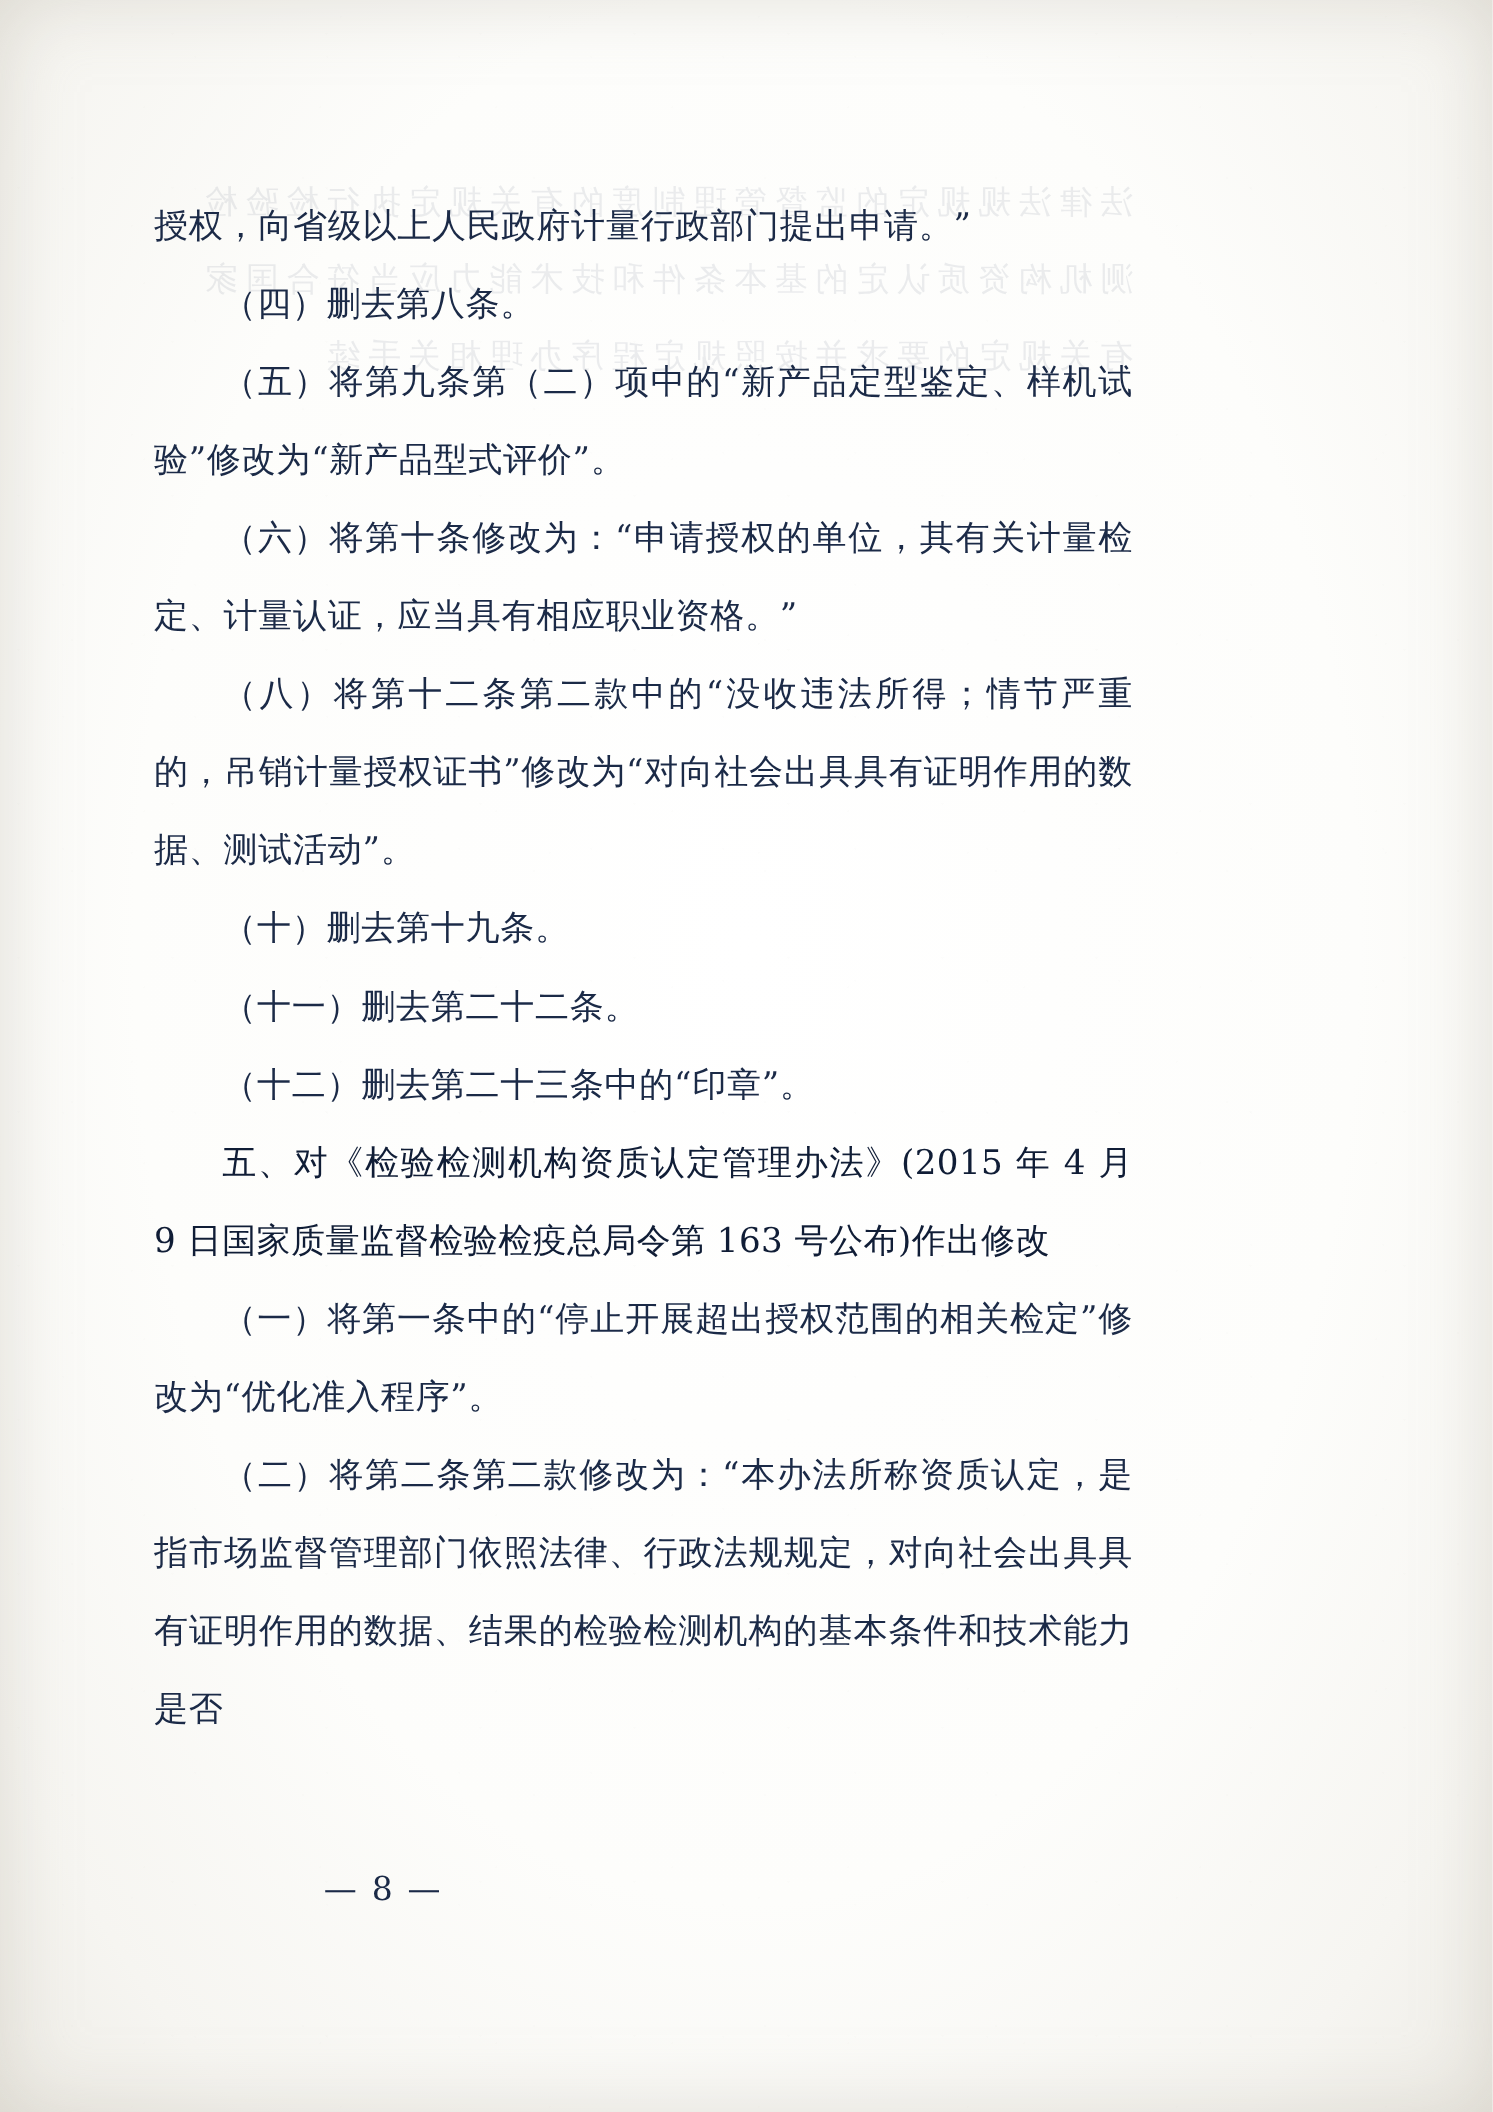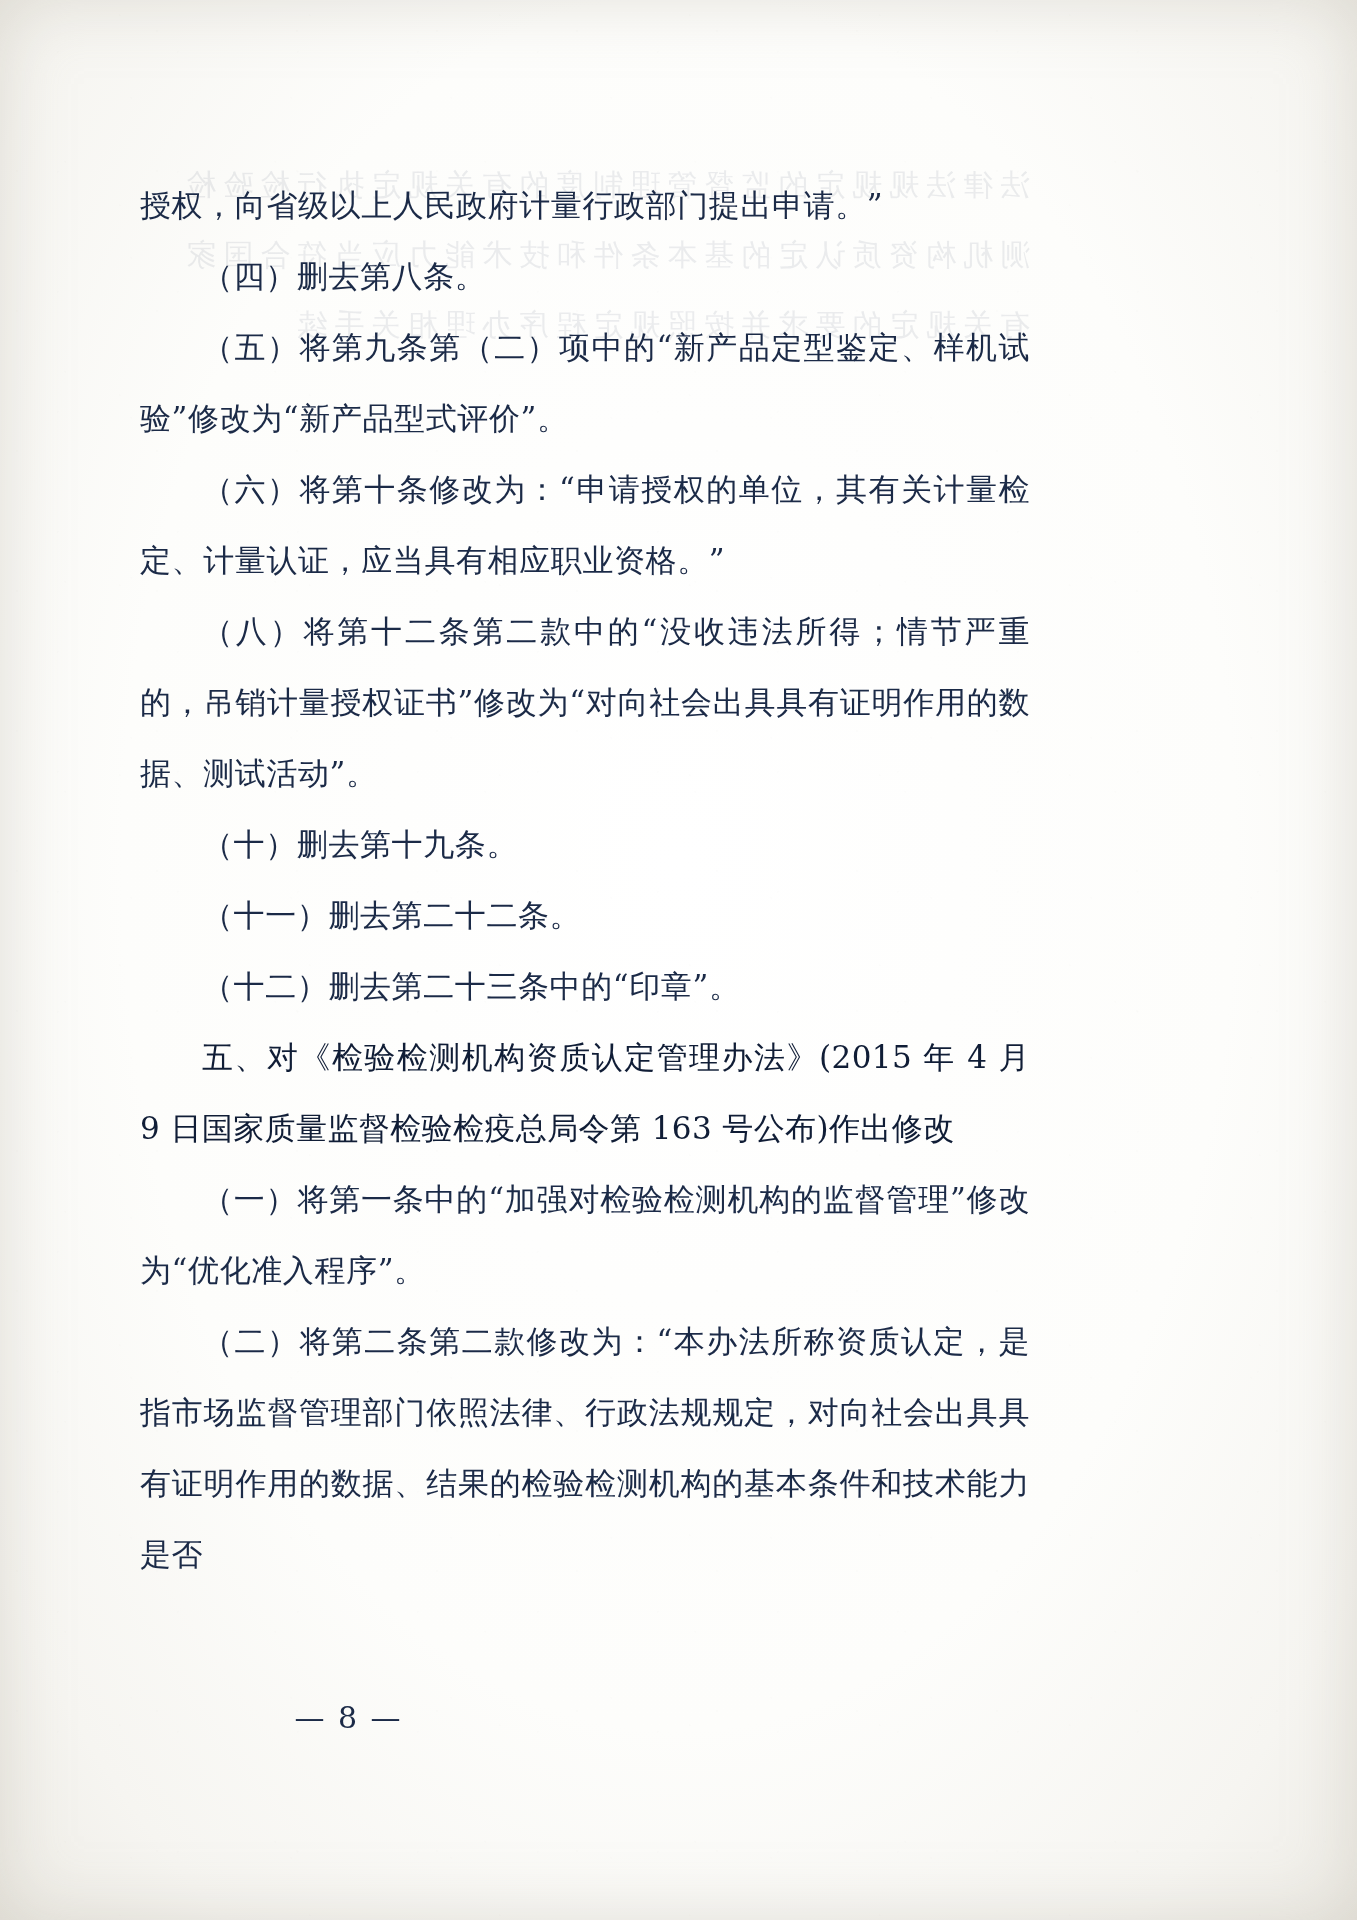--- a/index.html
+++ b/index.html
@@ -114,21 +114,21 @@
   <div class="content">
     <p class="para">授权，向省级以上人民政府计量行政部门提出申请。”</p>
     <p class="para indent">（四）删去第八条。</p>
     <p class="para indent">（五）将第九条第（二）项中的“新产品定型鉴定、样机试验”修改为“新产品型式评价”。</p>
     <p class="para indent">（六）将第十条修改为：“申请授权的单位，其有关计量检定、计量认证，应当具有相应职业资格。”</p>
     <p class="para indent">（八）将第十二条第二款中的“没收违法所得；情节严重的，吊销计量授权证书”修改为“对向社会出具具有证明作用的数据、测试活动”。</p>
     <p class="para indent">（十）删去第十九条。</p>
     <p class="para indent">（十一）删去第二十二条。</p>
     <p class="para indent">（十二）删去第二十三条中的“印章”。</p>
     <p class="para indent heading">五、对《检验检测机构资质认定管理办法》(2015 年 4 月 9 日国家质量监督检验检疫总局令第 163 号公布)作出修改</p>
-    <p class="para indent">（一）将第一条中的“加强对检验检测机构的监督管理”修改为“优化准入程序”。</p>
+    <p class="para indent">（一）将第一条中的“停止开展超出授权范围的相关检定”修改为“优化准入程序”。</p>
     <p class="para indent">（二）将第二条第二款修改为：“本办法所称资质认定，是指市场监督管理部门依照法律、行政法规规定，对向社会出具具有证明作用的数据、结果的检验检测机构的基本条件和技术能力是否</p>
   </div>
 
   <div class="page-number">
     <span class="pn-inner">— 8 —</span>
   </div>
 
   <div class="grain"></div>
   <div class="edge-shadow"></div>
 </div>

